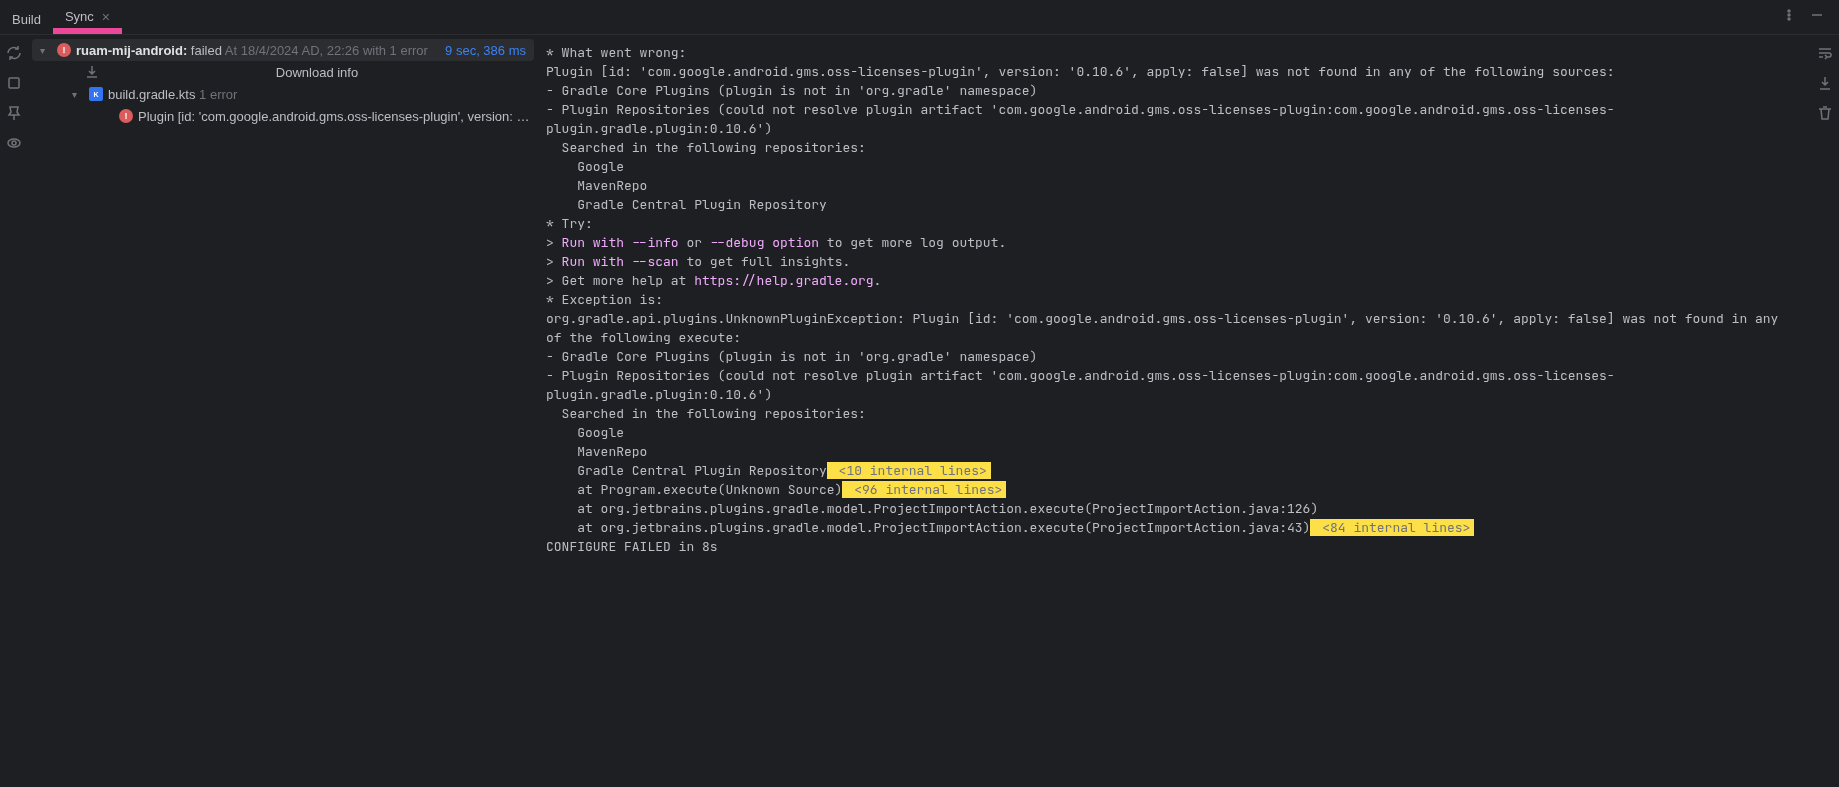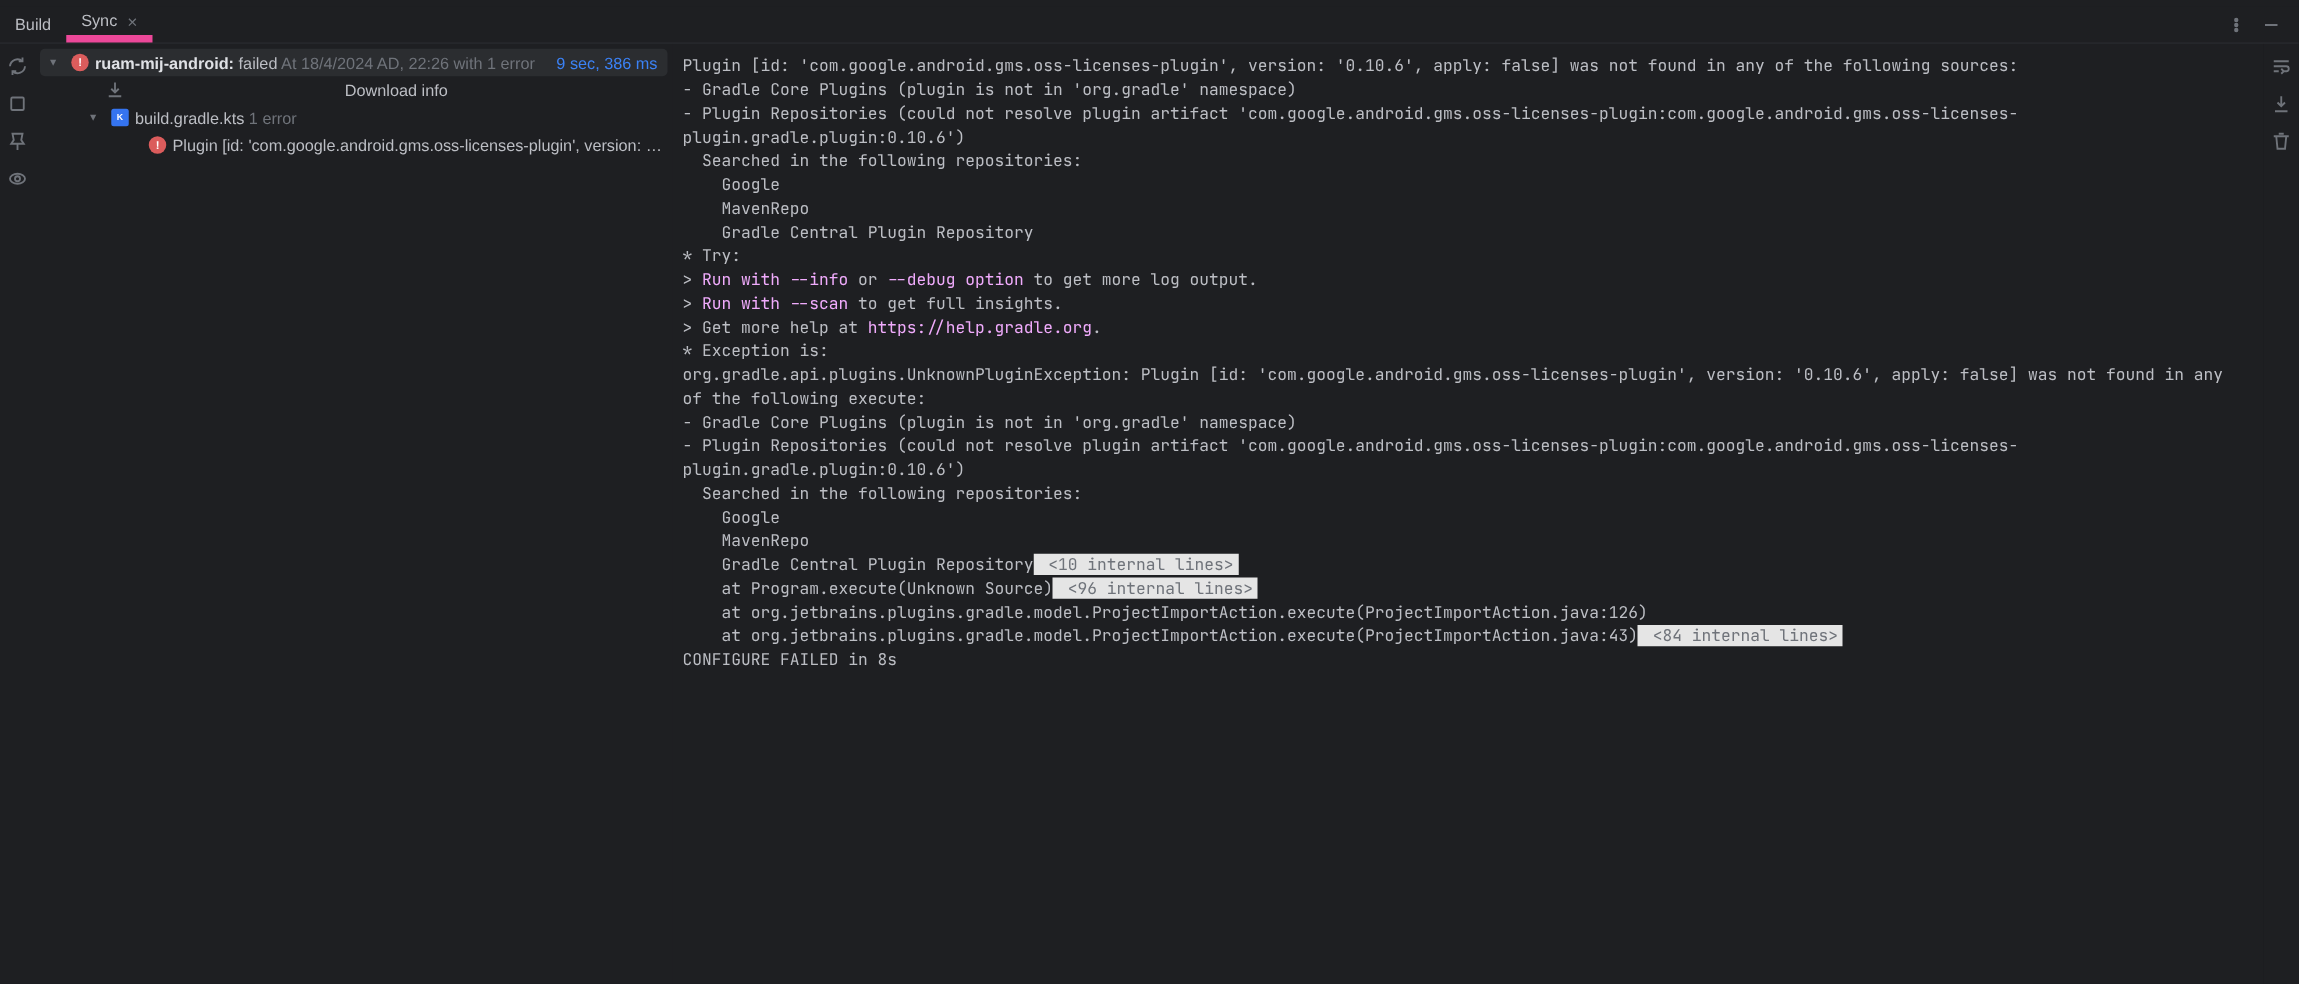--- a/index.html
+++ b/index.html
@@ -20,21 +20,21 @@
       flex-direction: column;
     }
     
     .top-bar {
       height: 5px;
       background: #1e1f22;
     }
     
     .tab-bar {
       display: flex;
-      align-items: center;
+      align-items: flex-start;
       height: 30px;
       background: #1e1f22;
       border-bottom: 1px solid #2b2d30;
     }
     
     .tab {
       padding: 0 12px;
       height: 100%;
       display: flex;
       align-items: center;
@@ -200,21 +200,21 @@
       color: #bcbec4;
       padding-right: 16px;
     }
     
     .link {
       color: #f0abfc;
       cursor: pointer;
     }
     
     .internal-lines {
-      background: #e5e5e5;
+      background: #fde047;
       color: #6f737a;
       padding: 0 4px;
     }
     
     .output-wrapper {
       position: relative;
       padding-left: 0;
     }
     
     .right-toolbar {
@@ -325,20 +325,21 @@
     <div class="tree-row tree-indent-3">
       <span class="tree-icon">
           <span class="error-dot">!</span>
         </span>
       <span class="tree-text">Plugin [id: 'com.google.android.gms.oss-licenses-plugin', version: '0.10.6', apply: fa</span>
     </div>
   </div>
 
   <div class="output-panel">
     <div class="output-wrapper">
+      <div class="output-line">* What went wrong:</div>
       <div class="output-line">Plugin [id: 'com.google.android.gms.oss-licenses-plugin', version: '0.10.6', apply: false] was not found in any of the following sources:</div>
       <div class="output-line"></div>
       <div class="output-line">- Gradle Core Plugins (plugin is not in 'org.gradle' namespace)</div>
       <div class="output-line">- Plugin Repositories (could not resolve plugin artifact 'com.google.android.gms.oss-licenses-plugin:com.google.android.gms.oss-licenses-plugin.gradle.plugin:0.10.6')</div>
       <div class="output-line">  Searched in the following repositories:</div>
       <div class="output-line">    Google</div>
       <div class="output-line">    MavenRepo</div>
       <div class="output-line">    Gradle Central Plugin Repository</div>
       <div class="output-line"></div>
       <div class="output-line">* Try:</div>

